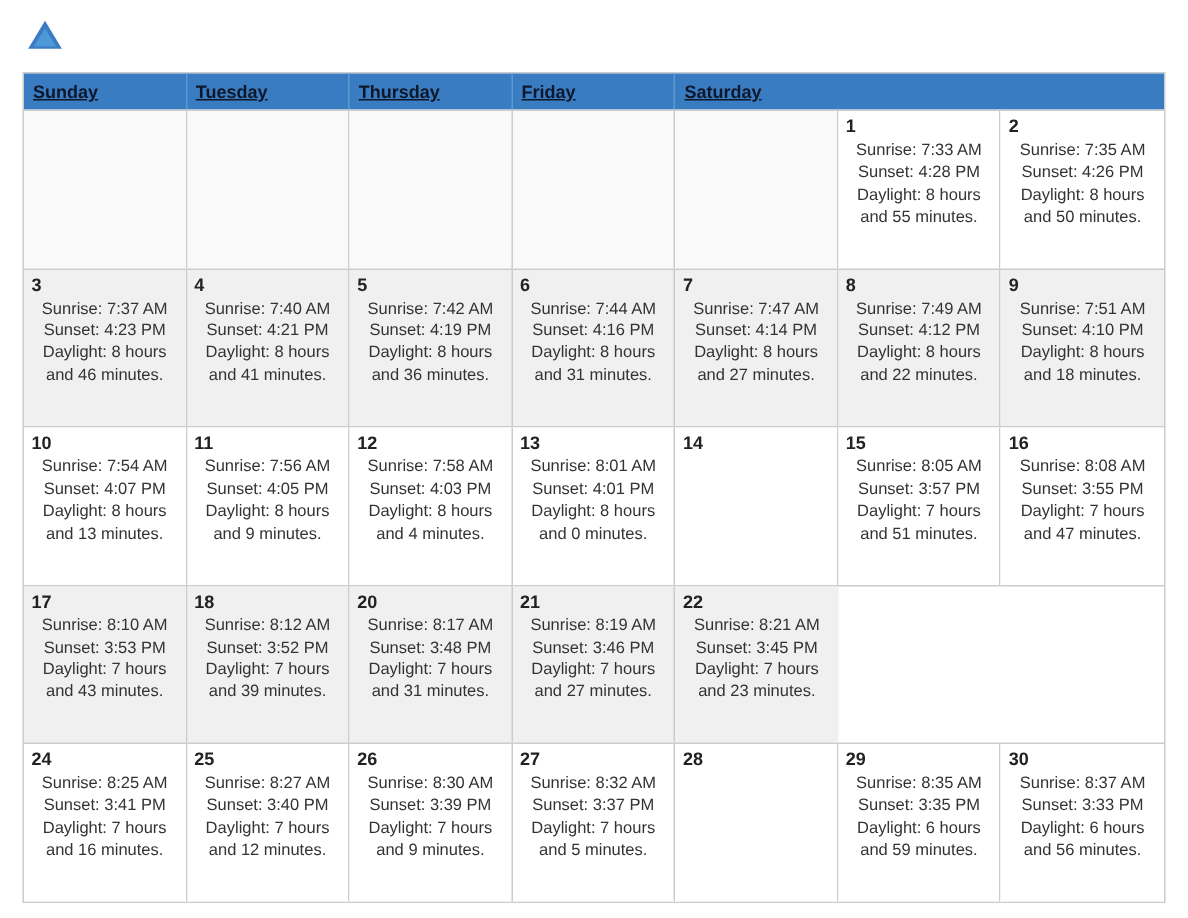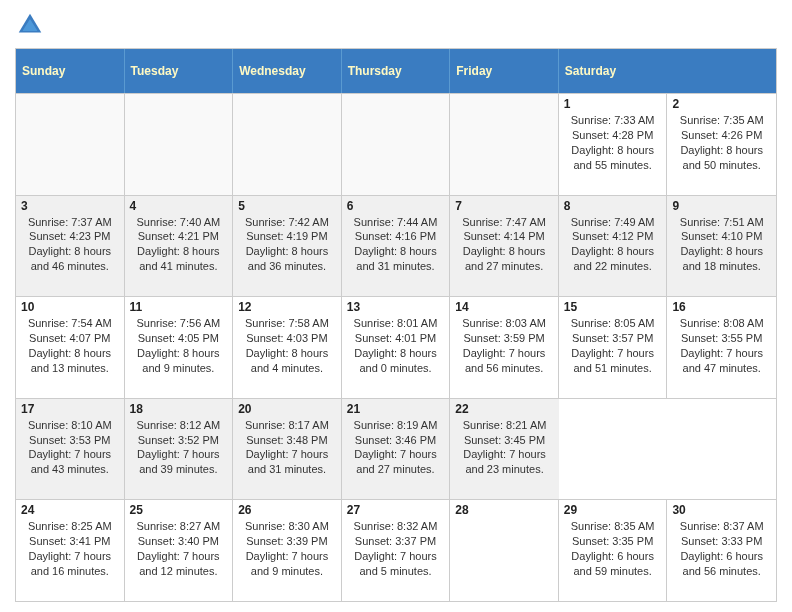--- a/index.html
+++ b/index.html
@@ -64,25 +64,26 @@
       border: 1px solid #ccc;
       display: flex;
       flex-direction: column;
     }
     .cal-header-row {
       display: grid;
       grid-template-columns: repeat(7, 1fr);
       background: #3a7cc1;
     }
     .cal-header-cell {
-      color: #fef9c3;
+      color: #0f172a;
       font-size: 12px;
       font-weight: bold;
-      padding: 15px 6px;
+      padding: 5px 6px;
       border-right: 1px solid #5a9ad1;
+      text-decoration: underline;
     }
     .cal-header-cell:last-child {
       border-right: none;
     }
     .cal-body {
       flex: 1;
       display: flex;
       flex-direction: column;
     }
     .cal-row {
@@ -139,21 +140,20 @@
     <div class="title-block">
       <div class="month-title"></div>
       <div class="location"></div>
     </div>
   </div>
 
   <div class="calendar">
     <div class="cal-header-row">
     <div class="cal-header-cell">Sunday</div>
         <div class="cal-header-cell">Tuesday</div>
-        <div class="cal-header-cell">Wednesday</div>
         <div class="cal-header-cell">Thursday</div>
         <div class="cal-header-cell">Friday</div>
         <div class="cal-header-cell">Saturday</div>
       </div>
     <div class="cal-body">
     <div class="cal-row">
           <div class="cal-cell empty"></div>
           <div class="cal-cell empty"></div>
           <div class="cal-cell empty"></div>
           <div class="cal-cell empty"></div>
@@ -248,24 +248,20 @@
           </div>
           <div class="cal-cell">
             <div class="day-num">13</div>
             <div class="day-detail">Sunrise: 8:01 AM
 Sunset: 4:01 PM
 Daylight: 8 hours
 and 0 minutes.</div>
           </div>
           <div class="cal-cell">
             <div class="day-num">14</div>
-            <div class="day-detail">Sunrise: 8:03 AM
-Sunset: 3:59 PM
-Daylight: 7 hours
-and 56 minutes.</div>
           </div>
           <div class="cal-cell">
             <div class="day-num">15</div>
             <div class="day-detail">Sunrise: 8:05 AM
 Sunset: 3:57 PM
 Daylight: 7 hours
 and 51 minutes.</div>
           </div>
           <div class="cal-cell">
             <div class="day-num">16</div>

